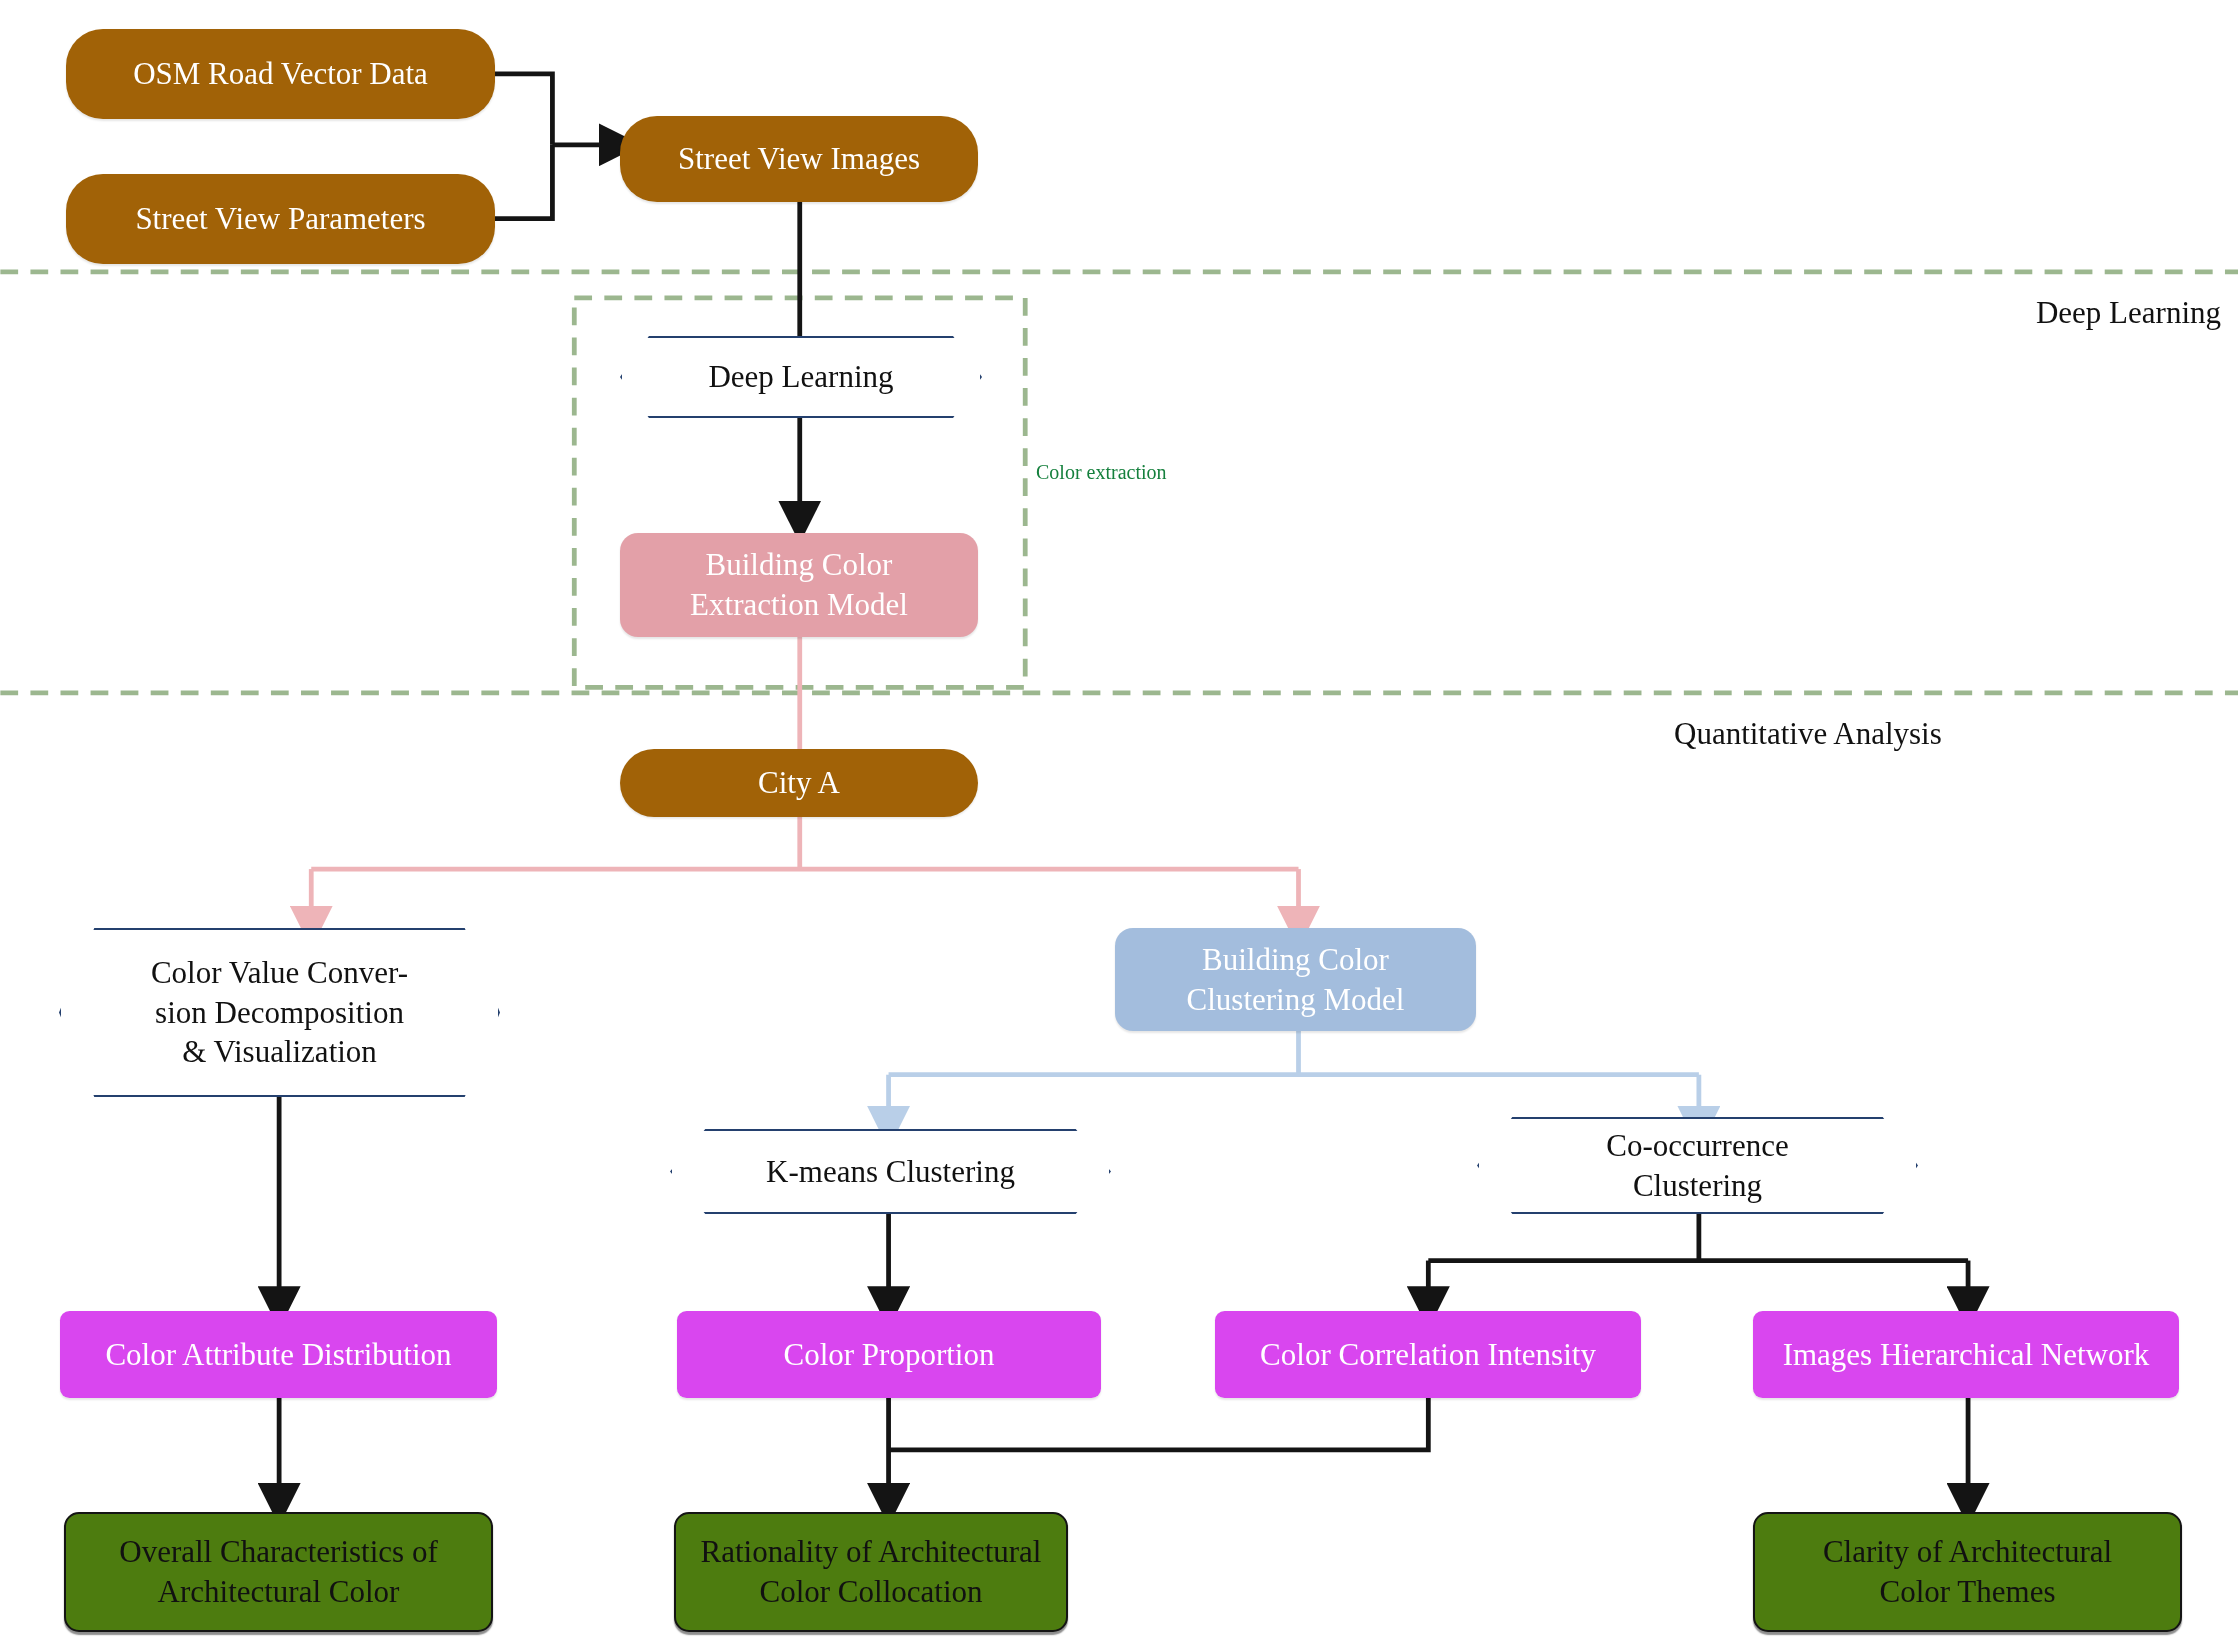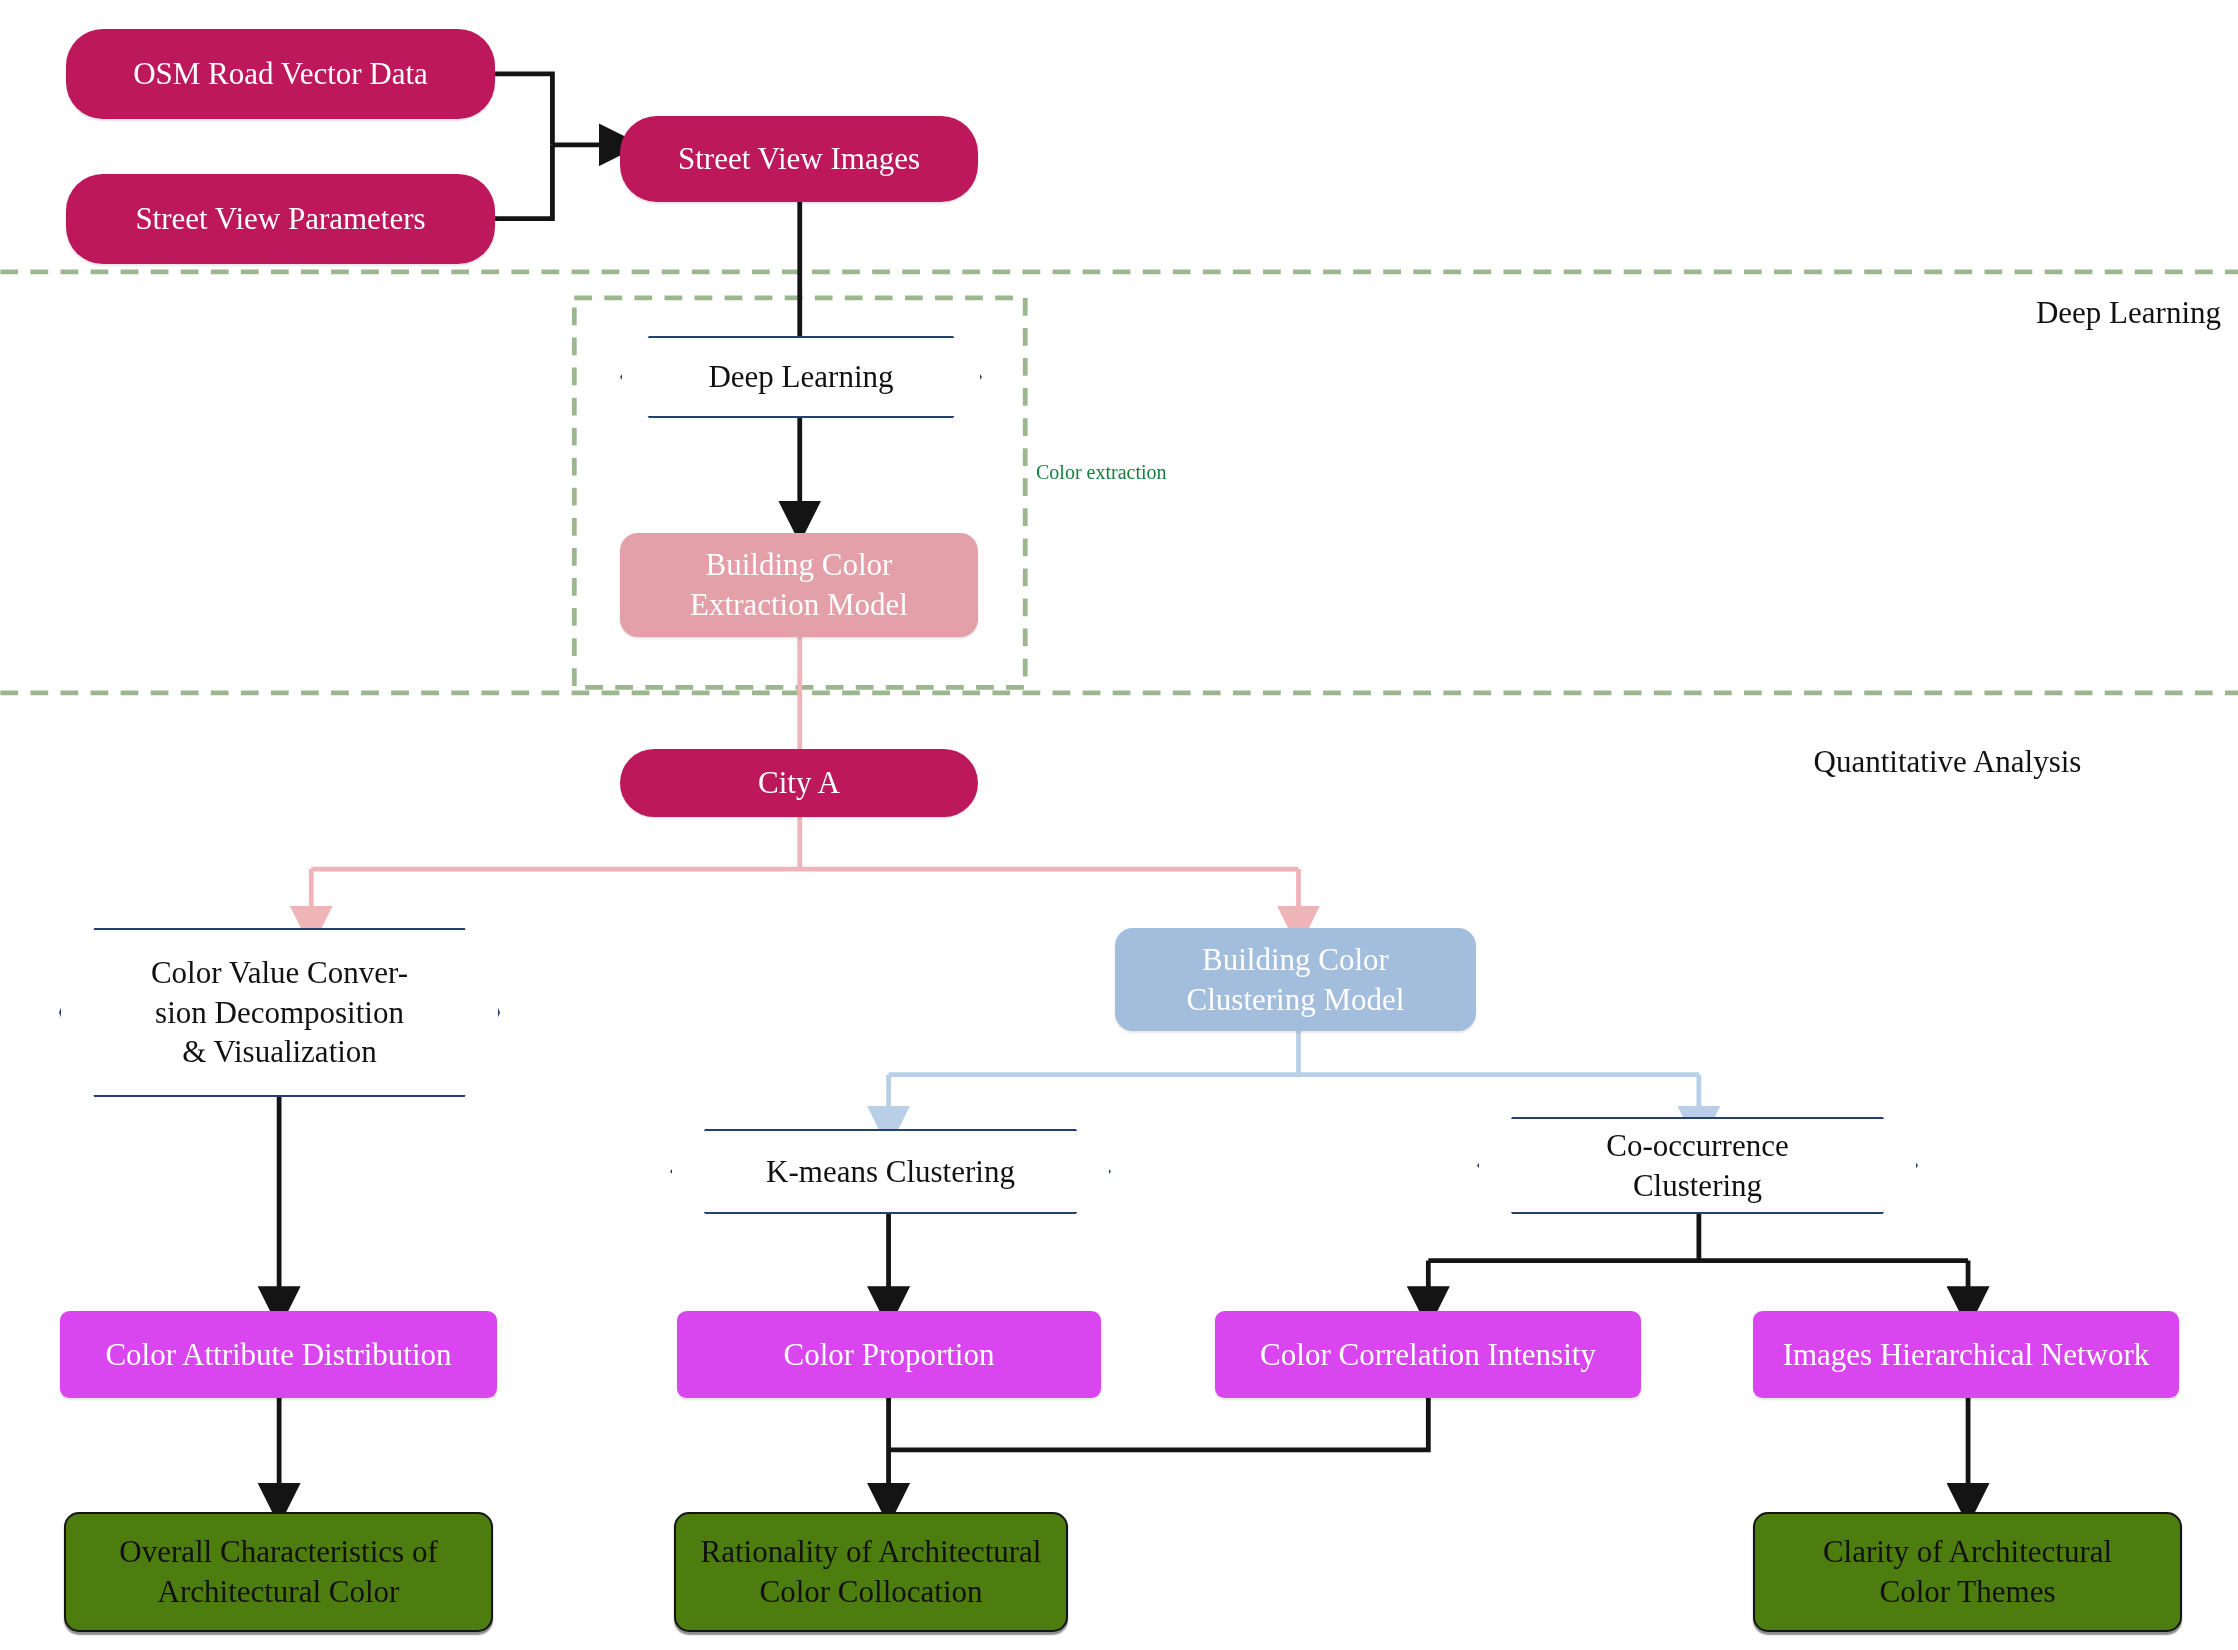--- a/index.html
+++ b/index.html
@@ -30,21 +30,21 @@
     line-height:1.28;
   }
   .node .txt{
     display:block;
     width:100%;
     white-space:pre-line;
   }
 
   
   .green{
-    background:#be185d;
+    background:#a16207;
     color:#ffffff;
     border-radius:37px;
     font-size:31px;
     box-shadow:0 1.4px 2.1px rgba(0,0,0,0.10);
   }
   
   .pink{
     background:#e3a0a8;
     color:#ffffff;
     border-radius:18px;
@@ -161,21 +161,21 @@
     <path d="M 408,2000 L 408,2200" fill="none" stroke="#141414" stroke-width="7" marker-end="url(#ah-black)"></path>
 
     <path d="M 1300,2000 L 1300,2200" fill="none" stroke="#141414" stroke-width="7" marker-end="url(#ah-black)"></path>
     <path d="M 2090,2000 L 2090,2122 L 1300,2122" fill="none" stroke="#141414" stroke-width="7"></path>
 
     <path d="M 2880,2000 L 2880,2200" fill="none" stroke="#141414" stroke-width="7" marker-end="url(#ah-black)"></path>
   </svg>
 
   <div class="section-label" style="left:1743px; top:295px; width:478px; text-align:right;">Deep Learning</div>
 
-  <div class="section-label" style="left:1674px; top:716px; width:547px; text-align:center;margin-top:28px;">Quantitative Analysis</div>
+  <div class="section-label" style="left:1674px; top:716px; width:547px; text-align:left;">Quantitative Analysis</div>
 
   <div class="group-label" style="left:1036px; top:461px;">Color extraction</div>
 
   <div class="node green" style="left:66px; top:29px; width:429px; height:90px;">
     <span class="txt">OSM Road Vector Data</span>
   </div>
 
   <div class="node green" style="left:66px; top:174px; width:429px; height:90px;">
     <span class="txt">Street View Parameters</span>
   </div>

